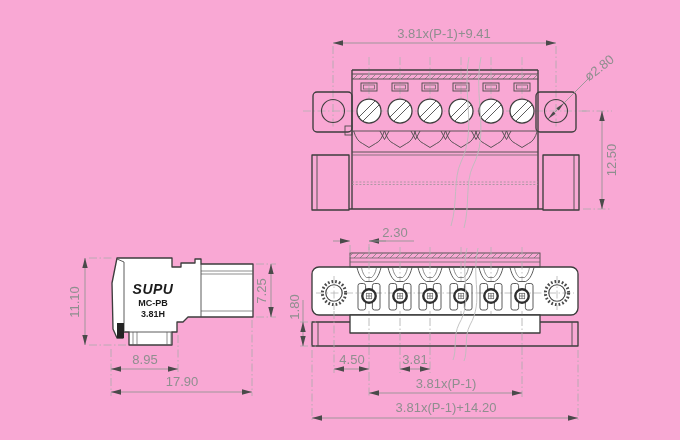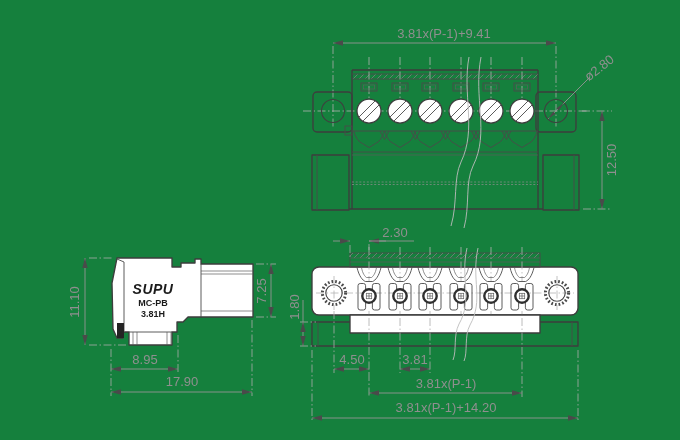--- a/index.html
+++ b/index.html
@@ -1,16 +1,16 @@
 <!DOCTYPE html>
 <html><head>
 <meta charset="utf-8">
 <style>
   html,body{margin:0;padding:0;background:#ffffff;}
-  .page{width:680px;height:440px;background:#15803d;position:relative;overflow:hidden;
+  .page{width:680px;height:440px;background:#f9a8d4;position:relative;overflow:hidden;
         font-family:"Liberation Sans", sans-serif;}
   
   .ol  {fill:none;stroke:#3d3d3d;stroke-width:1.35;stroke-linejoin:round;}
   .olf {fill:#ffffff;stroke:#3d3d3d;stroke-width:1.35;stroke-linejoin:round;}
   .il  {fill:none;stroke:#4a4a4a;stroke-width:0.9;}
   .il2 {fill:none;stroke:#5d5d5d;stroke-width:0.7;}
   .hole{fill:none;stroke:#3f3f3f;stroke-width:1.1;}
   .scr {fill:#ffffff;stroke:#3d3d3d;stroke-width:1.25;}
   .ring{fill:#ffffff;stroke:#2f2f2f;stroke-width:2.4;}
   .knu {fill:none;stroke:#4a4a4a;stroke-width:3;stroke-dasharray:1.7 2;}

